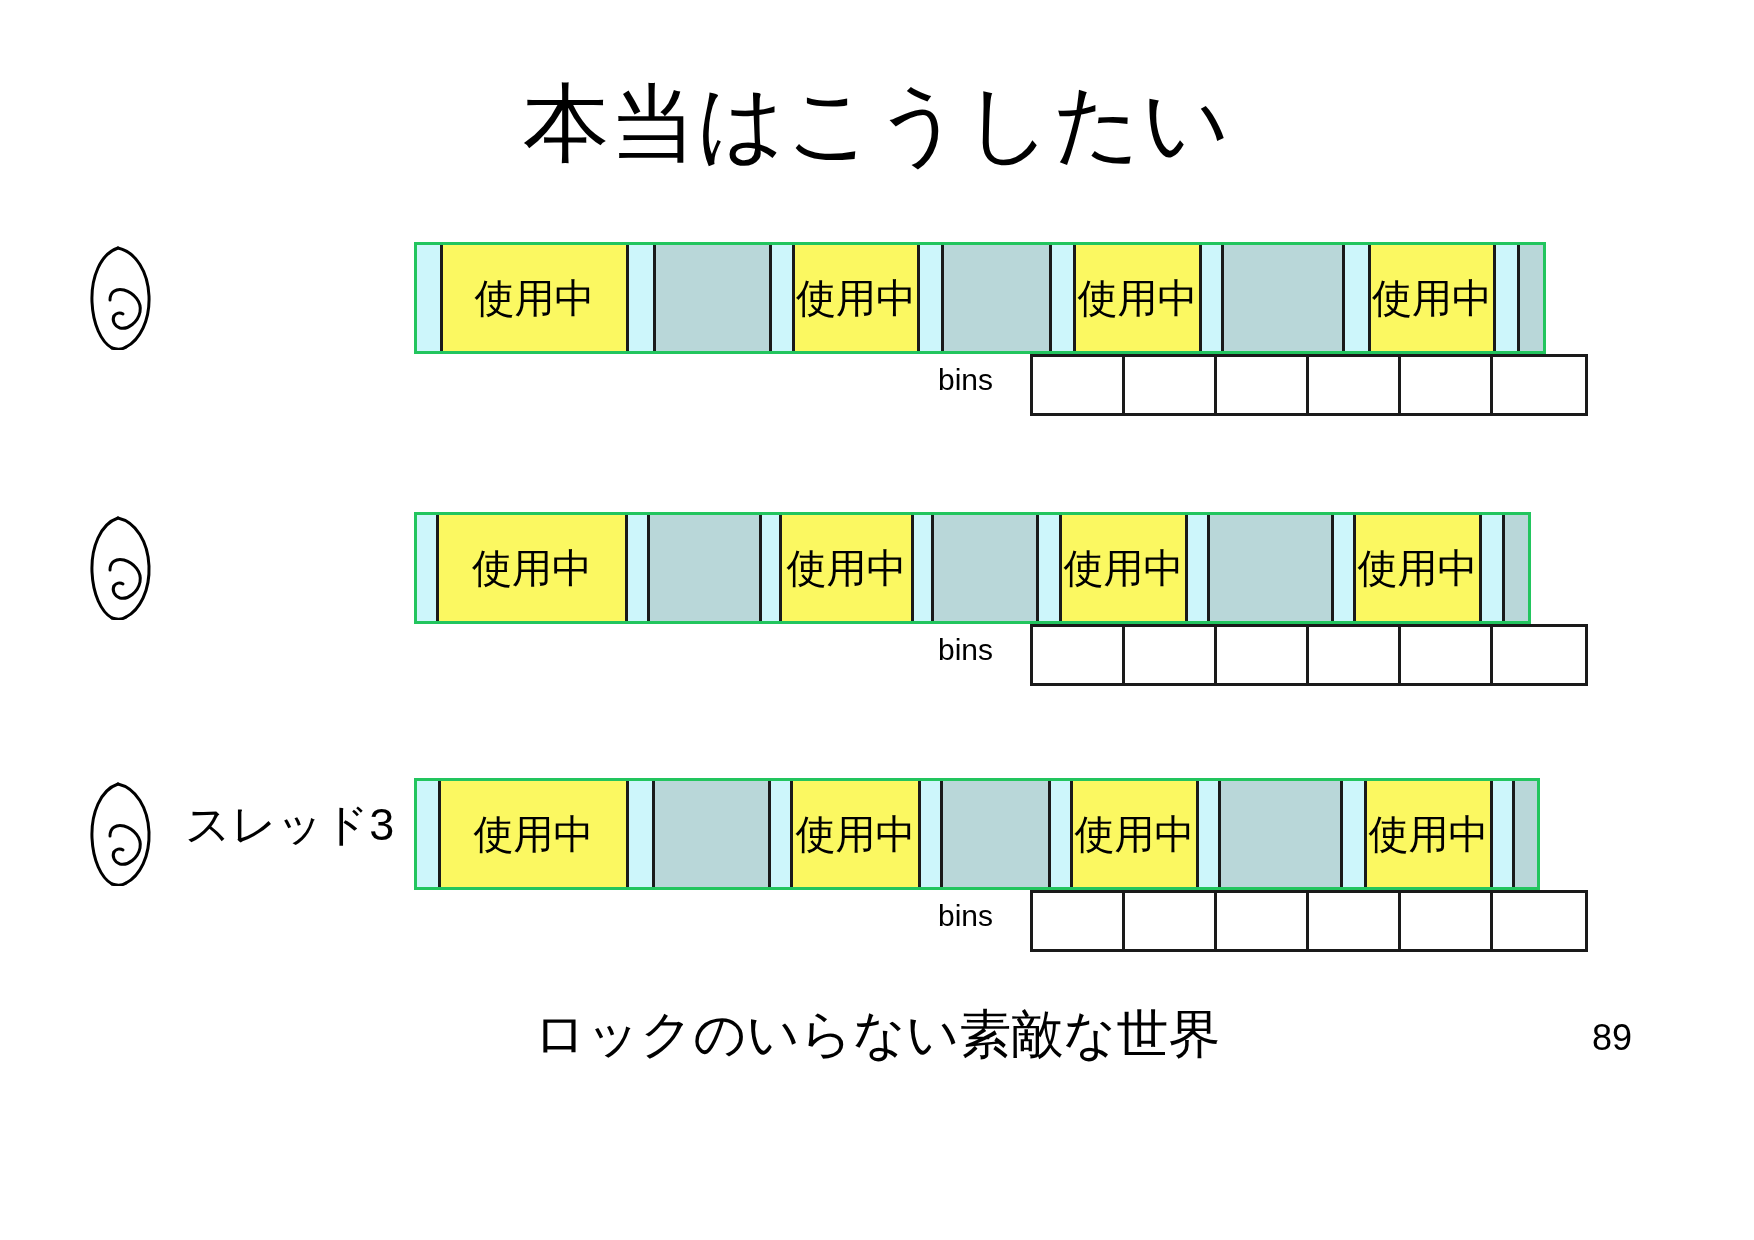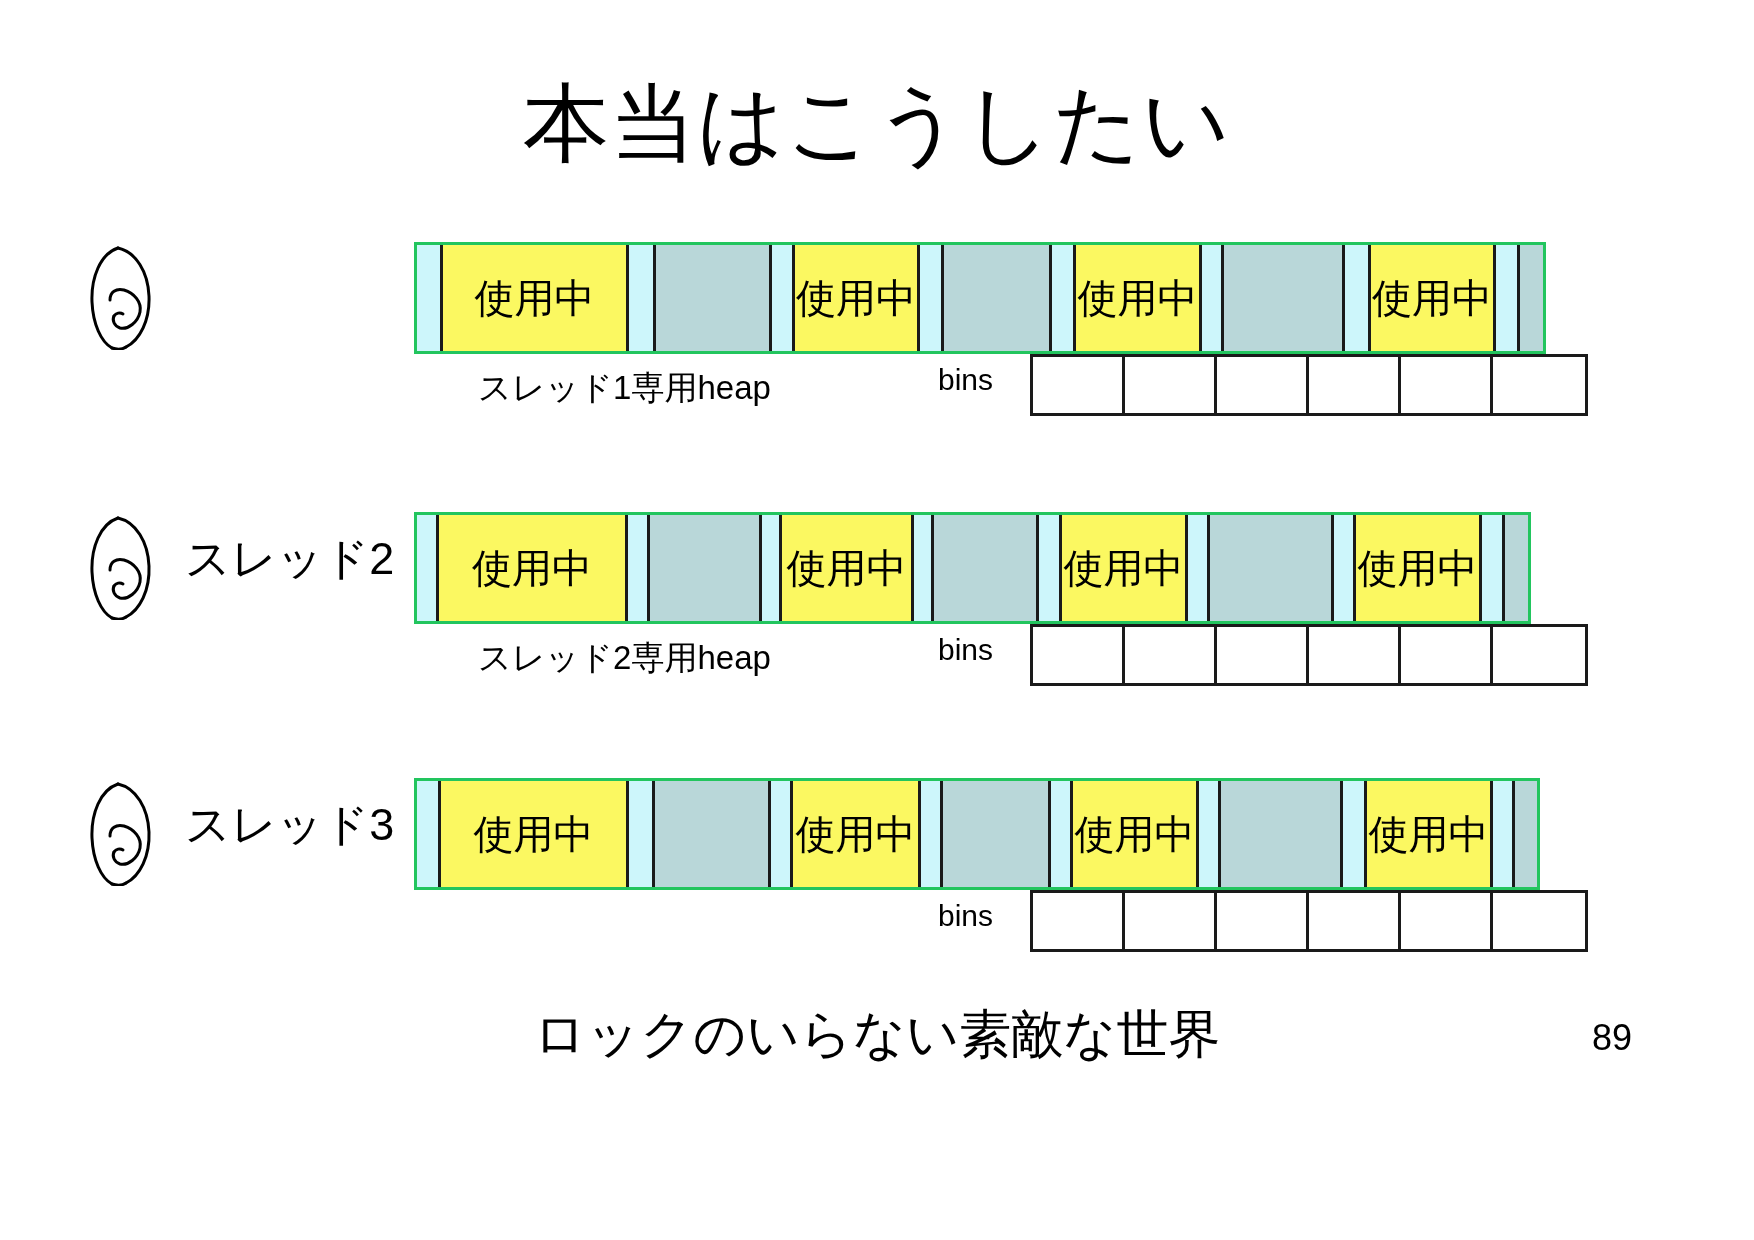--- a/index.html
+++ b/index.html
@@ -174,61 +174,58 @@
         <div class="seg free" style="width: 108px;"></div>
         <div class="seg gap" style="width: 24px;"></div>
         <div class="seg used" style="width: 126px;">使用中</div>
         <div class="seg gap" style="width: 22px;"></div>
         <div class="seg free" style="width: 121px;"></div>
         <div class="seg gap" style="width: 26px;"></div>
         <div class="seg used" style="width: 125px;">使用中</div>
         <div class="seg gap" style="width: 24px;"></div>
         <div class="seg free" style="width: 23px;"></div>
       </div>
-      <div class="heap-caption c1">スレッド1専用heap</div>
       <div class="bins-label">bins</div>
       <div class="bins-table">
         <div class="bin-cell"></div>
         <div class="bin-cell"></div>
         <div class="bin-cell"></div>
         <div class="bin-cell"></div>
         <div class="bin-cell"></div>
         <div class="bin-cell"></div>
       </div>
     </div>
     <div class="thread-block t2">
       <div class="thread-icon">
         <svg viewBox="0 0 70 106" xmlns="http://www.w3.org/2000/svg">
           <path d="M30 4 C12 10 3 34 4 58 C5 80 13 98 24 104" fill="none" stroke="#000" stroke-width="3" stroke-linecap="round"></path>
           <path d="M30 4 C48 8 60 28 61 52 C62 76 52 96 38 103" fill="none" stroke="#000" stroke-width="3" stroke-linecap="round"></path>
           <path d="M24 104 C30 106 35 105 38 103" fill="none" stroke="#000" stroke-width="3" stroke-linecap="round"></path>
           <path d="M22 56 C22 48 28 44 36 46 C46 49 54 58 52 68 C50 78 40 86 32 84 C26 82 24 76 26 72" fill="none" stroke="#000" stroke-width="3" stroke-linecap="round"></path>
           <path d="M26 72 C28 69 32 68 35 70" fill="none" stroke="#000" stroke-width="3" stroke-linecap="round"></path>
         </svg>
       </div>
-      <div class="thread-label">スレッド2</div>
       <div class="heap-bar">
         <div class="seg gap" style="width: 22px;"></div>
         <div class="seg used" style="width: 189px;">使用中</div>
         <div class="seg gap" style="width: 22px;"></div>
         <div class="seg free" style="width: 112px;"></div>
         <div class="seg gap" style="width: 20px;"></div>
         <div class="seg used" style="width: 132px;">使用中</div>
         <div class="seg gap" style="width: 20px;"></div>
         <div class="seg free" style="width: 105px;"></div>
         <div class="seg gap" style="width: 23px;"></div>
         <div class="seg used" style="width: 126px;">使用中</div>
         <div class="seg gap" style="width: 22px;"></div>
         <div class="seg free" style="width: 124px;"></div>
         <div class="seg gap" style="width: 22px;"></div>
         <div class="seg used" style="width: 126px;">使用中</div>
         <div class="seg gap" style="width: 23px;"></div>
         <div class="seg free" style="width: 23px;"></div>
       </div>
-      <div class="heap-caption c2">スレッド2専用heap</div>
       <div class="bins-label">bins</div>
       <div class="bins-table">
         <div class="bin-cell"></div>
         <div class="bin-cell"></div>
         <div class="bin-cell"></div>
         <div class="bin-cell"></div>
         <div class="bin-cell"></div>
         <div class="bin-cell"></div>
       </div>
     </div>

